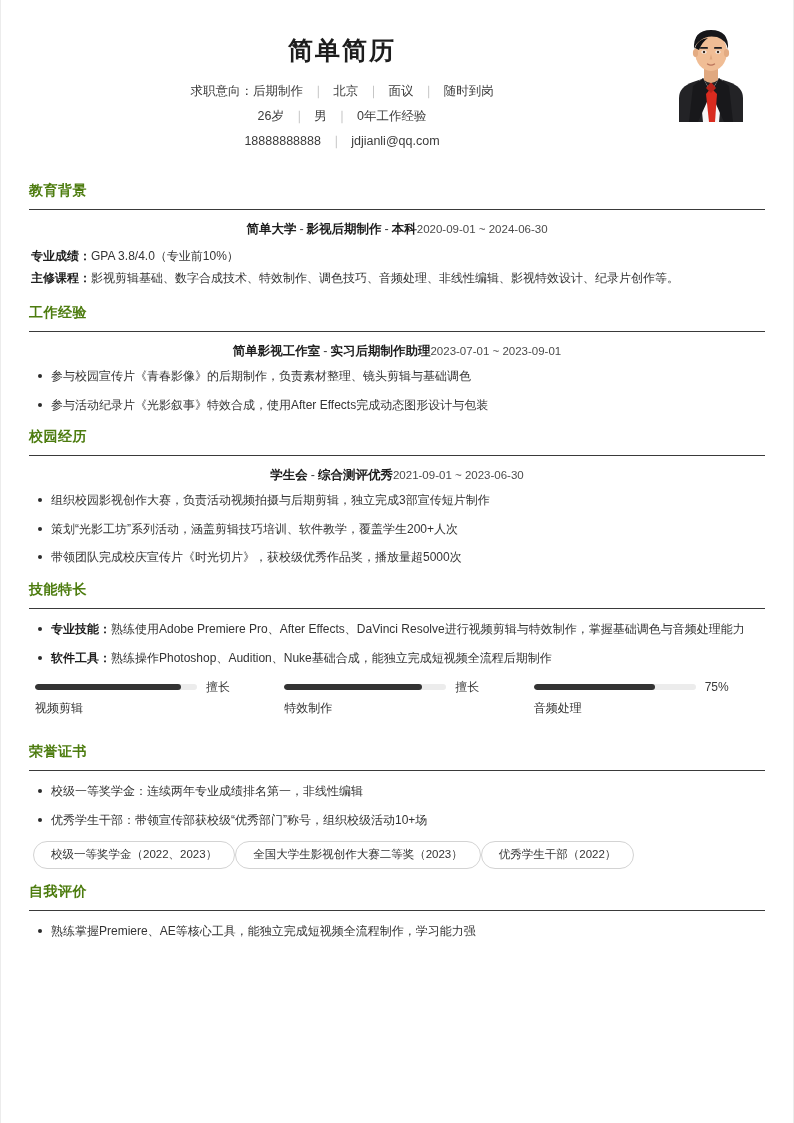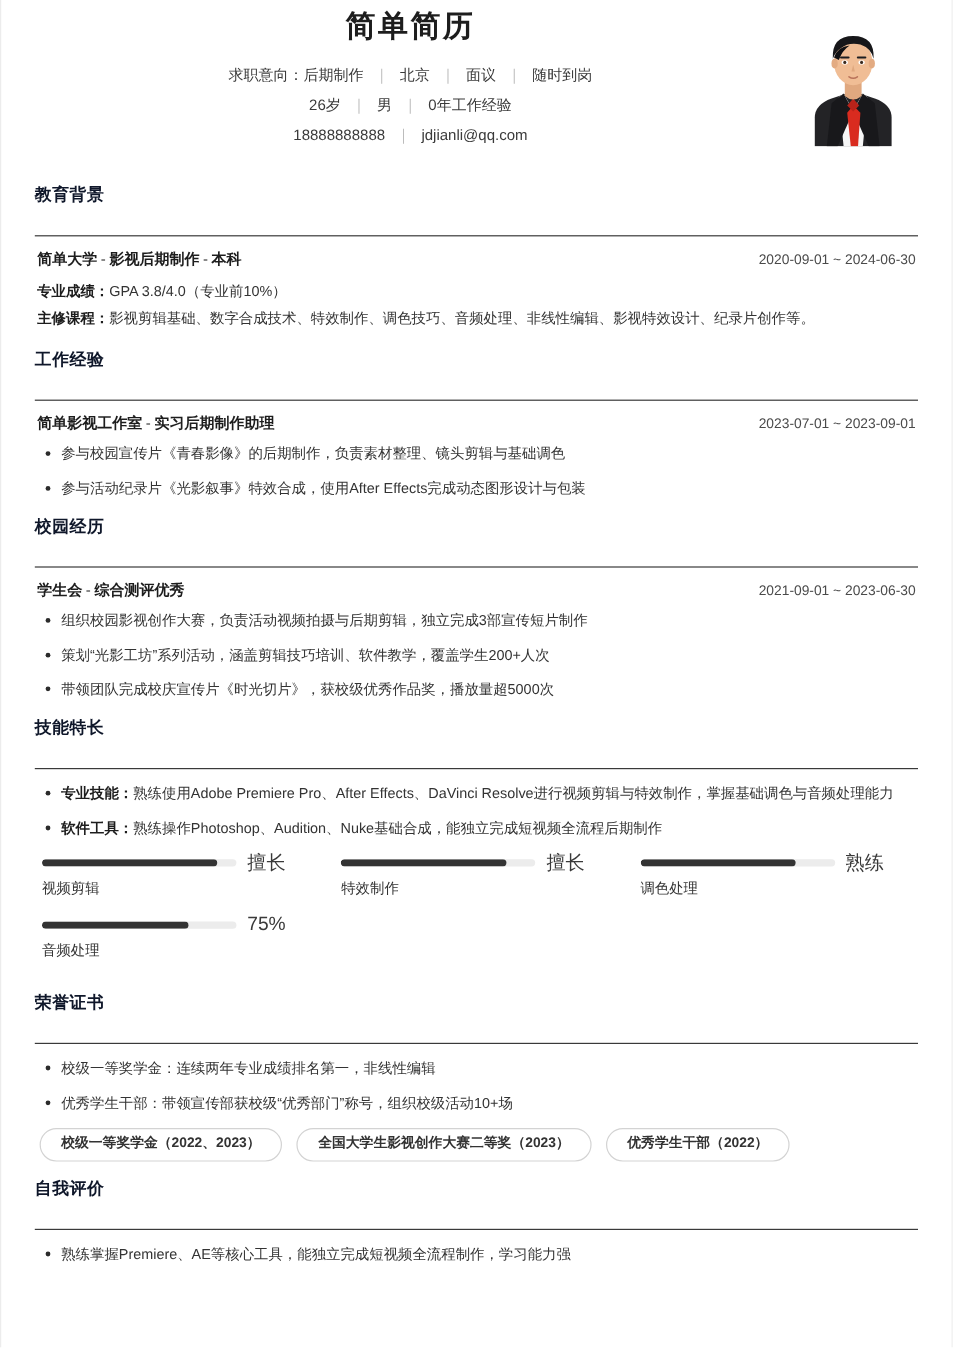--- a/index.html
+++ b/index.html
@@ -17,21 +17,21 @@
     border-left: 1px solid #ececec;
     border-right: 1px solid #ececec;
     padding: 0 28px;
     overflow: hidden;
     color: #2b2b2b;
   }
 
   
   .header {
     position: relative;
-    padding: 6px 0 14px 0;
+    padding: 34px 0 14px 0;
     min-height: 132px;
   }
   .header-center {
     text-align: center;
     padding-right: 110px;
   }
   .resume-title {
     font-size: 25px;
     font-weight: bold;
     letter-spacing: 2px;
@@ -61,37 +61,37 @@
     overflow: hidden;
     background: #ffffff;
   }
   .avatar svg { display: block; width: 92px; height: 104px; }
 
   
   .section { margin-top: 14px; }
   .section-title {
     font-size: 14px;
     font-weight: bold;
-    color: #0f172a;
-    padding-bottom: 24px;
+    color: #4d7c0f;
+    padding-bottom: 9px;
     letter-spacing: 0.5px;
   }
   .section-rule {
     height: 1px;
     background: #3a3a3a;
     width: 100%;
     margin-bottom: 11px;
   }
   .section-body { padding: 0 2px; }
 
   
   .entry { margin-bottom: 4px; }
   .entry-head {
     display: flex;
-    justify-content: space-between;
+    justify-content: center;
     align-items: baseline;
     margin-bottom: 7px;
   }
   .entry-title {
     font-size: 12.5px;
     font-weight: bold;
     color: #1d1d1d;
   }
   .entry-title .dash {
     font-weight: normal;
@@ -156,38 +156,36 @@
     border-radius: 3px;
     overflow: hidden;
     flex: none;
   }
   .bar-fill {
     height: 100%;
     background: #333333;
     border-radius: 3px;
   }
   .skill-level {
-    font-size: 16px;
+    font-size: 12px;
     color: #3a3a3a;
     white-space: nowrap;
   }
   .skill-name {
     font-size: 12px;
     color: #333333;
     margin-top: 5px;
   }
 
   
   .tags {
     display: flex;
     flex-wrap: wrap;
-    gap: 12px;
     margin-top: 12px;
     padding: 0 2px;
-    font-weight: bold;
   }
   .tag {
     border: 1px solid #d3d3d3;
     border-radius: 15px;
     padding: 6px 17px;
     font-size: 11.5px;
     color: #333333;
     background: #ffffff;
     white-space: nowrap;
     line-height: 1.2;
@@ -336,29 +334,20 @@
         <div class="skill-cell">
           <div class="skill-row">
             <div class="bar-track">
               <div class="bar-fill" style="width: 85%;"></div>
             </div>
             <div class="skill-level">擅长</div>
           </div>
           <div class="skill-name">特效制作</div>
         </div>
 
-        <div class="skill-cell">
-          <div class="skill-row">
-            <div class="bar-track">
-              <div class="bar-fill" style="width: 80%;"></div>
-            </div>
-            <div class="skill-level">熟练</div>
-          </div>
-          <div class="skill-name">调色处理</div>
-        </div>
 
         <div class="skill-cell">
           <div class="skill-row">
             <div class="bar-track">
               <div class="bar-fill" style="width: 75%;"></div>
             </div>
             <div class="skill-level">75%</div>
           </div>
           <div class="skill-name">音频处理</div>
         </div>

